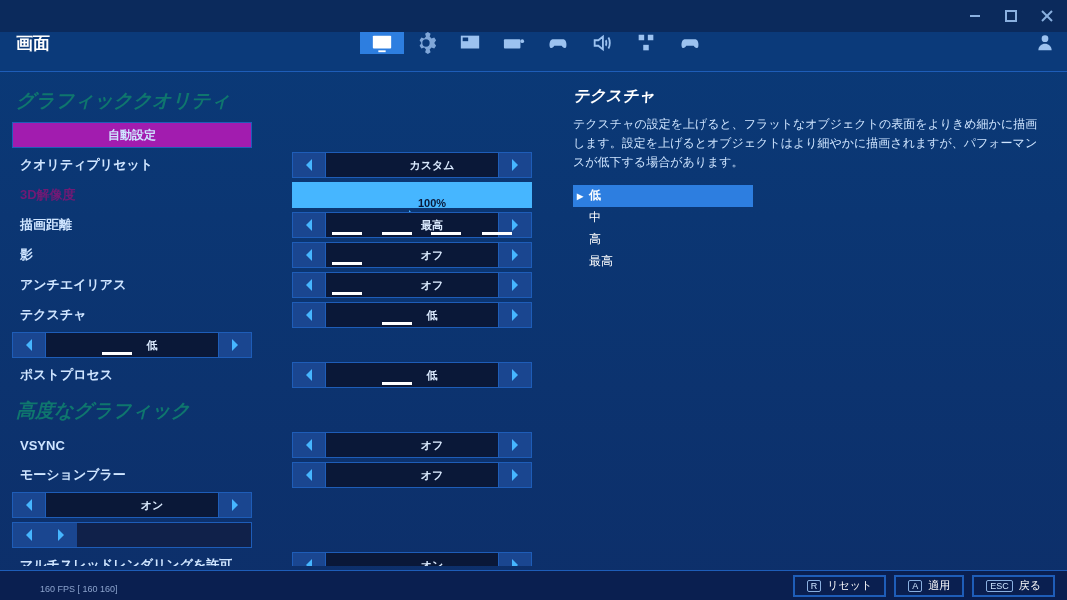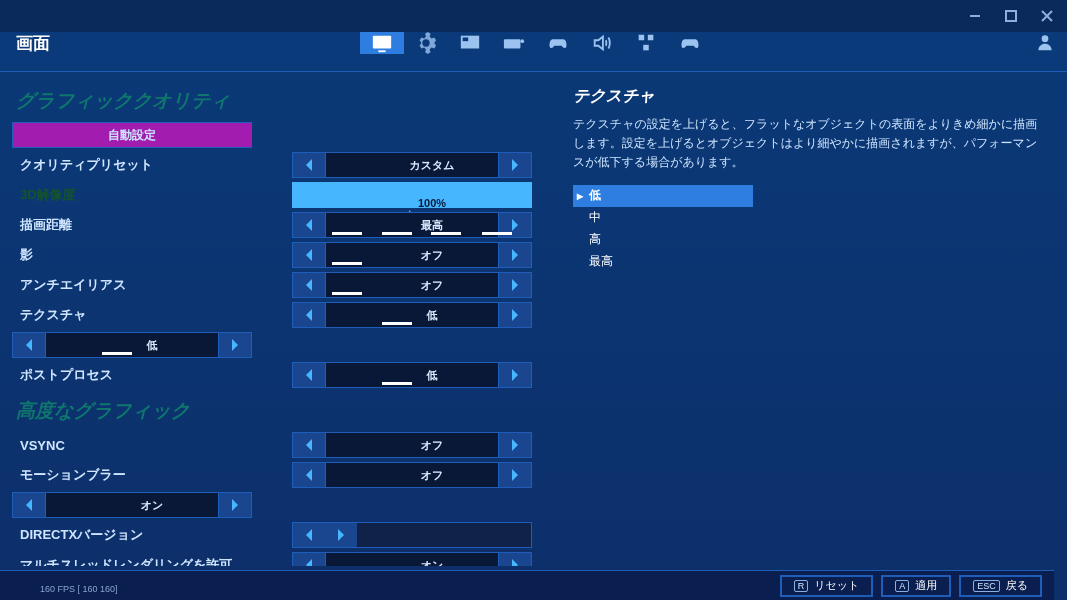--- a/index.html
+++ b/index.html
@@ -38,21 +38,21 @@
   .left::-webkit-scrollbar-track { background:rgba(0,0,0,0.3); }
 
   .section-title {
     color:#0f766e; font-weight:700; font-style:italic; font-size:19px;
     padding: 8px 8px 6px 4px;
   }
   .row { display:flex; align-items:center; height:30px; }
   .row-label {
     width: 280px; padding-left:8px; font-size:13px; font-weight:600; color:#cfe5ff;
   }
-  .row.highlight .row-label, .row.highlight-full { color:#14532d; }
+  .row.highlight .row-label, .row.highlight-full { color:#701a75; }
   .row.highlight .ctrl, .row.highlight-bg { background:#2d7ee0; }
   .ctrl {
     width: 240px; height:26px; background:#10214a; display:flex; align-items:center;
     border: 1px solid #1e5db8;
   }
   .ctrl-button {
     width:100%; text-align:center; font-size:12px; font-weight:600; color:#cfe5ff; cursor:pointer;
   }
   .ctrl-arrow {
     width:32px; height:100%; display:flex; align-items:center; justify-content:center; cursor:pointer;
@@ -71,21 +71,21 @@
 
   .right { flex:1; padding: 14px 18px; }
   .desc-title { font-size:16px; font-weight:800; font-style:italic; margin-bottom:8px; }
   .desc-text { font-size:12px; line-height:1.6; color:#cfe5ff; margin-bottom:12px; }
   .opt { height:22px; display:flex; align-items:center; font-size:12px; padding-left:4px; width:180px; }
   .opt.selected { background:#2d7ee0; font-weight:700; }
   .opt .caret { width:8px; display:inline-block; }
   .opt .optlabel { padding-left:4px; }
 
   .footer {
-    position:absolute; bottom:0; left:0; right:13px; height:30px; background:#0a1f50;
+    position:absolute; bottom:0; left:0; right:0; height:30px; background:#0a1f50;
     display:flex; align-items:center; justify-content:flex-end; padding-right:12px; gap:8px;
     border-top:1px solid #1e5db8;
   }
   .fbtn {
     height:22px; padding:0 12px; display:flex; align-items:center; gap:6px; cursor:pointer;
     border:2px solid #1e5db8; font-size:11px;
   }
   .key { font-size:9px; border:1px solid #8ab0e0; padding:0 3px; border-radius:2px; color:#cfe5ff; }
   .fps { position:absolute; left:40px; bottom:6px; font-size:9px; color:#c0d8ff; opacity:0.7; }
 </style>
@@ -376,21 +376,20 @@
             <div class="ctrl-mid-text">オン</div>
           </div>
           <div class="ctrl-arrow">
             <svg viewBox="0 0 10 14">
               <path d="M2 1l6 6-6 6z"></path>
             </svg>
           </div>
         </div>
       </div>
       <div class="row">
-        <div class="row-label">DIRECTXバージョン</div>
         <div class="ctrl">
           <div class="ctrl-arrow">
             <svg viewBox="0 0 10 14">
               <path d="M8 1L2 7l6 6z"></path>
             </svg>
           </div>
           <div class="ctrl-arrow">
             <svg viewBox="0 0 10 14">
               <path d="M2 1l6 6-6 6z"></path>
             </svg>

